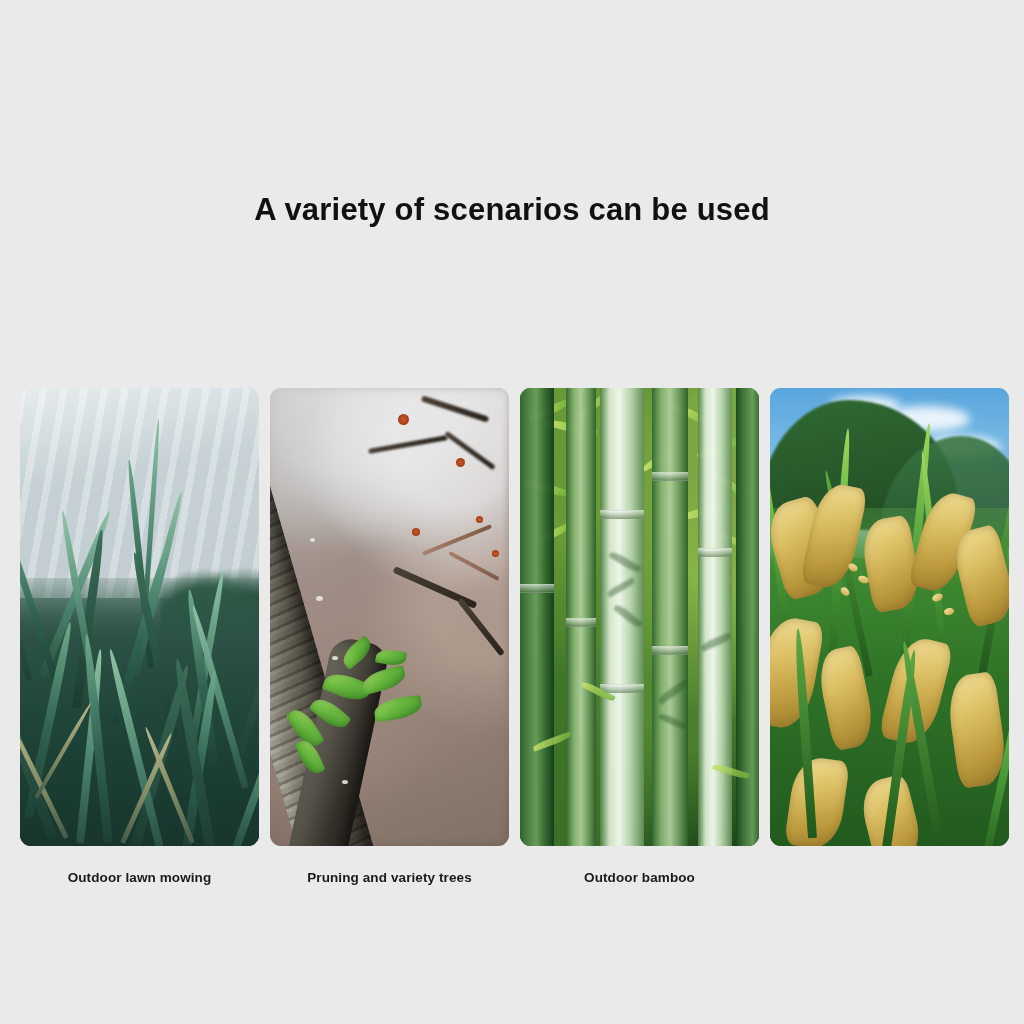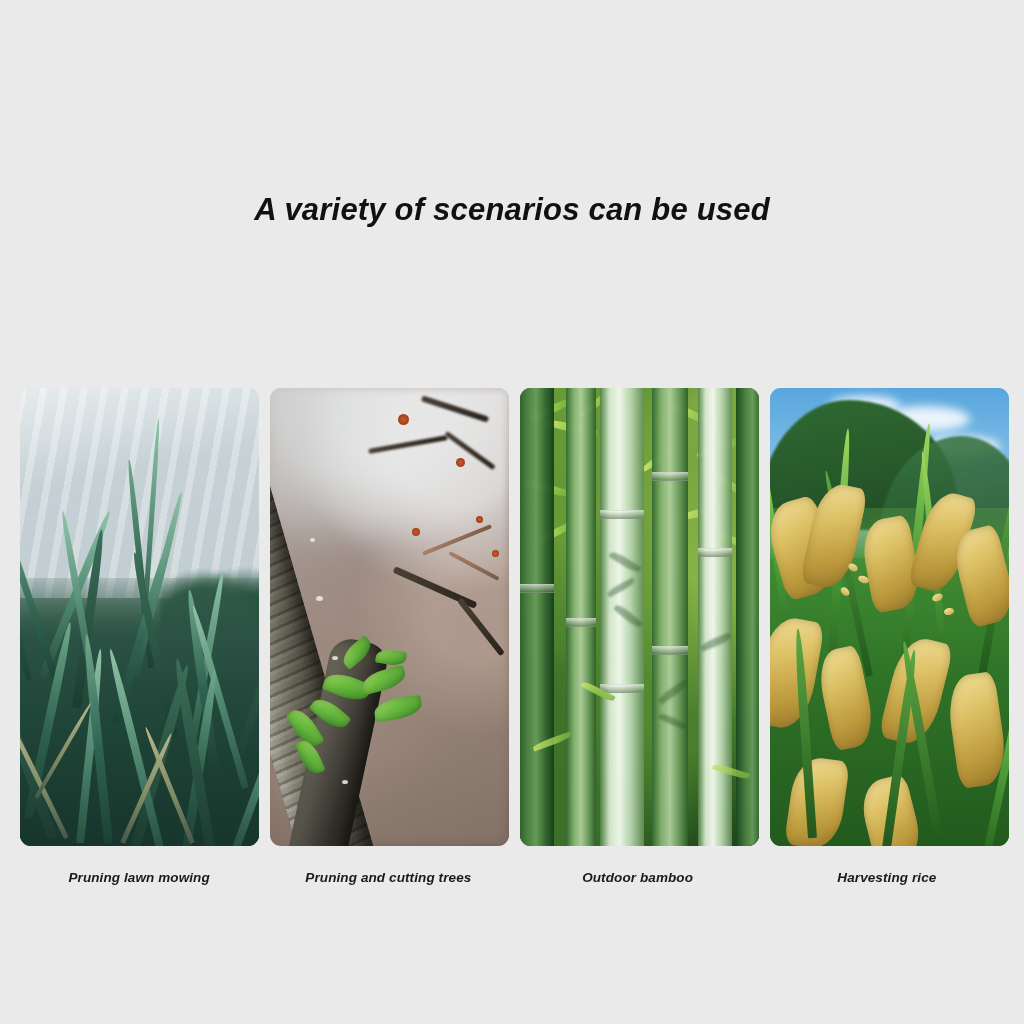--- a/index.html
+++ b/index.html
@@ -12,21 +12,20 @@
     background: #eaeaea;
     font-family: "Liberation Sans", sans-serif;
     overflow: hidden;
     position: relative;
   }
   .page {
     position: absolute;
     inset: 0;
     width: 823px;
     height: 1024px;
-    font-style: italic;
   }
   .headline {
     position: absolute;
     left: 0;
     top: 192px;
     width: 1024px;
     text-align: center;
     font-size: 31px;
     font-weight: bold;
     color: #111111;
@@ -410,19 +409,18 @@
         <i class="rblade rb-d" style="left:38px;top:240px;width:9px;height:210px;transform:rotate(-4deg)"></i>
         <i class="rblade rb-d" style="left:112px;top:260px;width:9px;height:200px;transform:rotate(8deg)"></i>
         <i class="rblade rb-d" style="left:166px;top:250px;width:9px;height:210px;transform:rotate(-10deg)"></i>
         <i class="rblade rb-l" style="left:214px;top:270px;width:8px;height:190px;transform:rotate(12deg)"></i>
       </div>
     </div>
 
   </div>
 
   <div class="captions">
-    <div class="caption">Pruning lawn mowing</div>
-    <div class="caption">Pruning and cutting trees</div>
+    <div class="caption">Outdoor lawn mowing</div>
+    <div class="caption">Pruning and variety trees</div>
     <div class="caption">Outdoor bamboo</div>
-    <div class="caption">Harvesting rice</div>
   </div>
 
 </div>
 
 </body></html>

